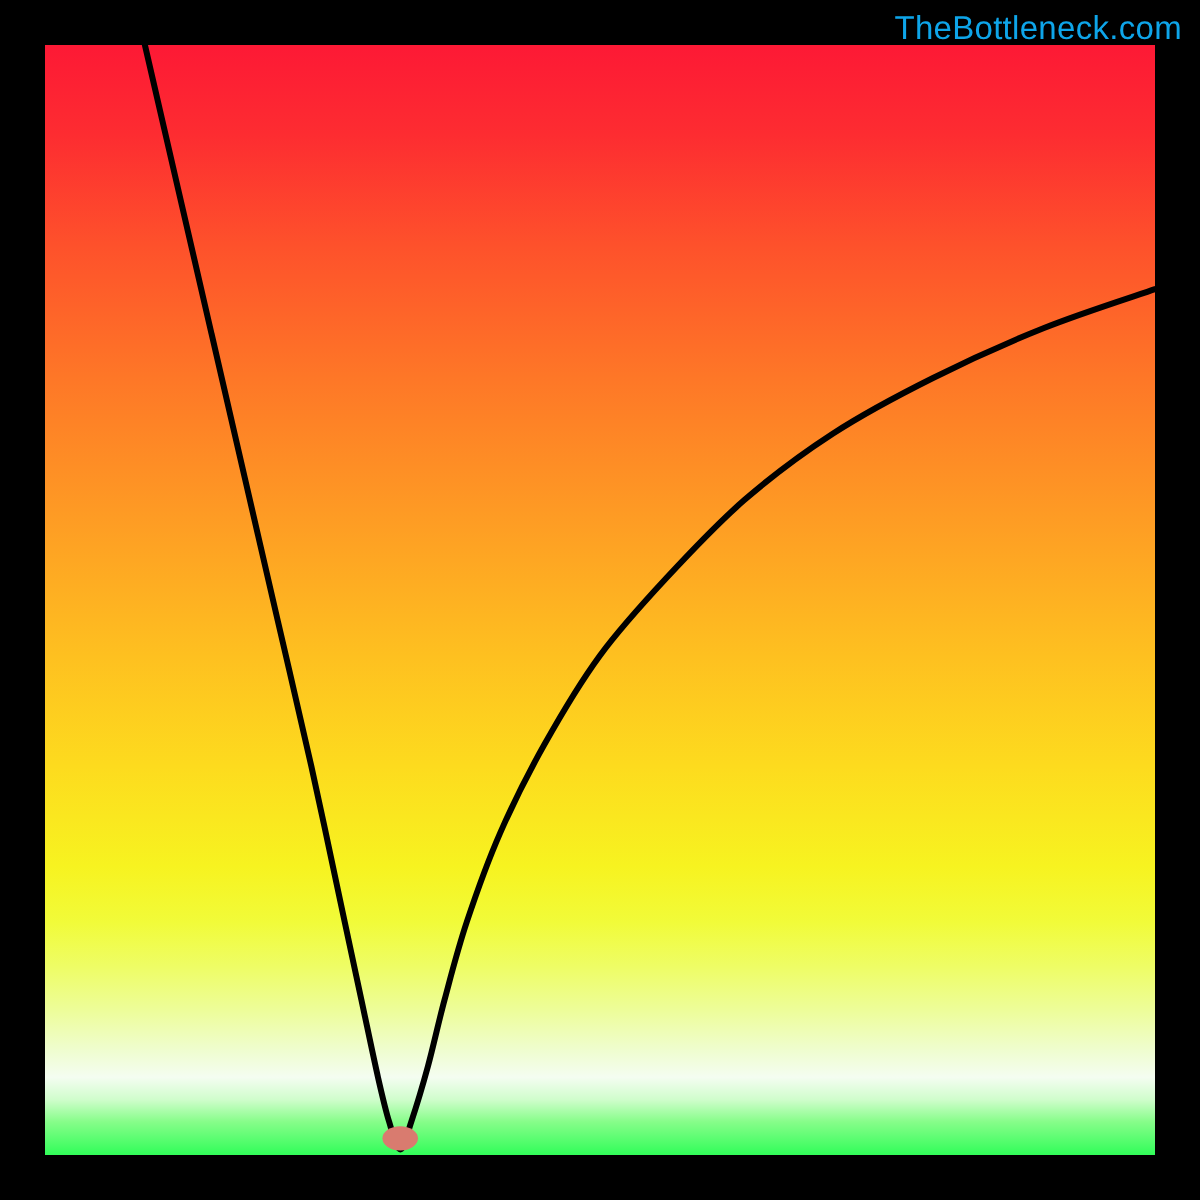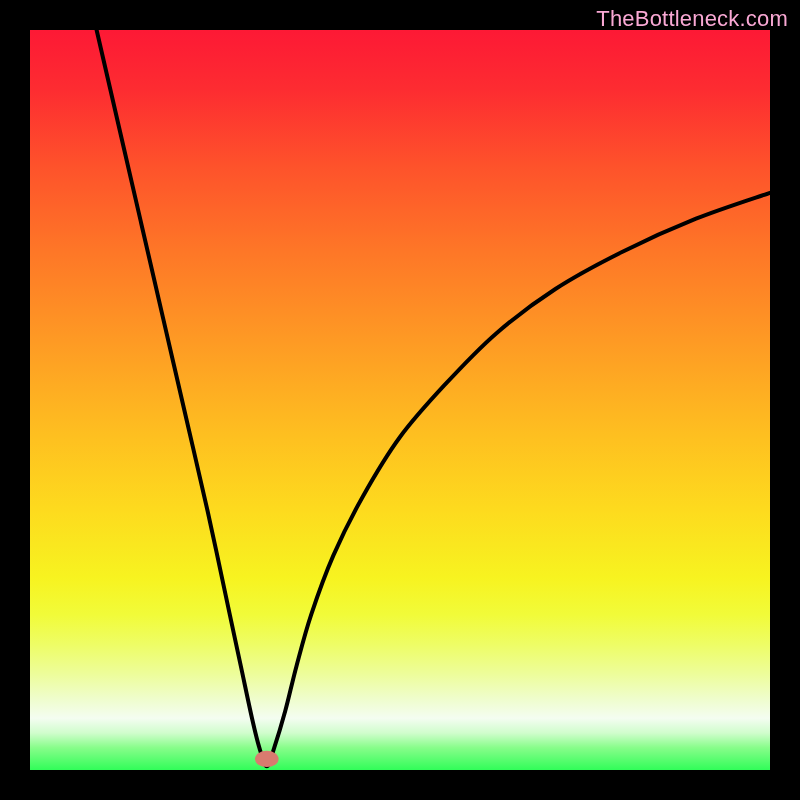--- a/index.html
+++ b/index.html
@@ -13,21 +13,21 @@
   .stage {
     position: relative;
     width: 800px;
     height: 800px;
     background: #000;
   }
   .watermark {
     position: absolute;
     top: 6px;
     right: 12px;
-    color: #f9a8d4;
+    color: #0ea5e9;
     font-size: 22px;
     font-weight: 500;
     font-family: Arial, sans-serif;
     letter-spacing: 0.2px;
   }
   .plot {
     position: absolute;
     left: 30px;
     top: 30px;
     width: 740px;

